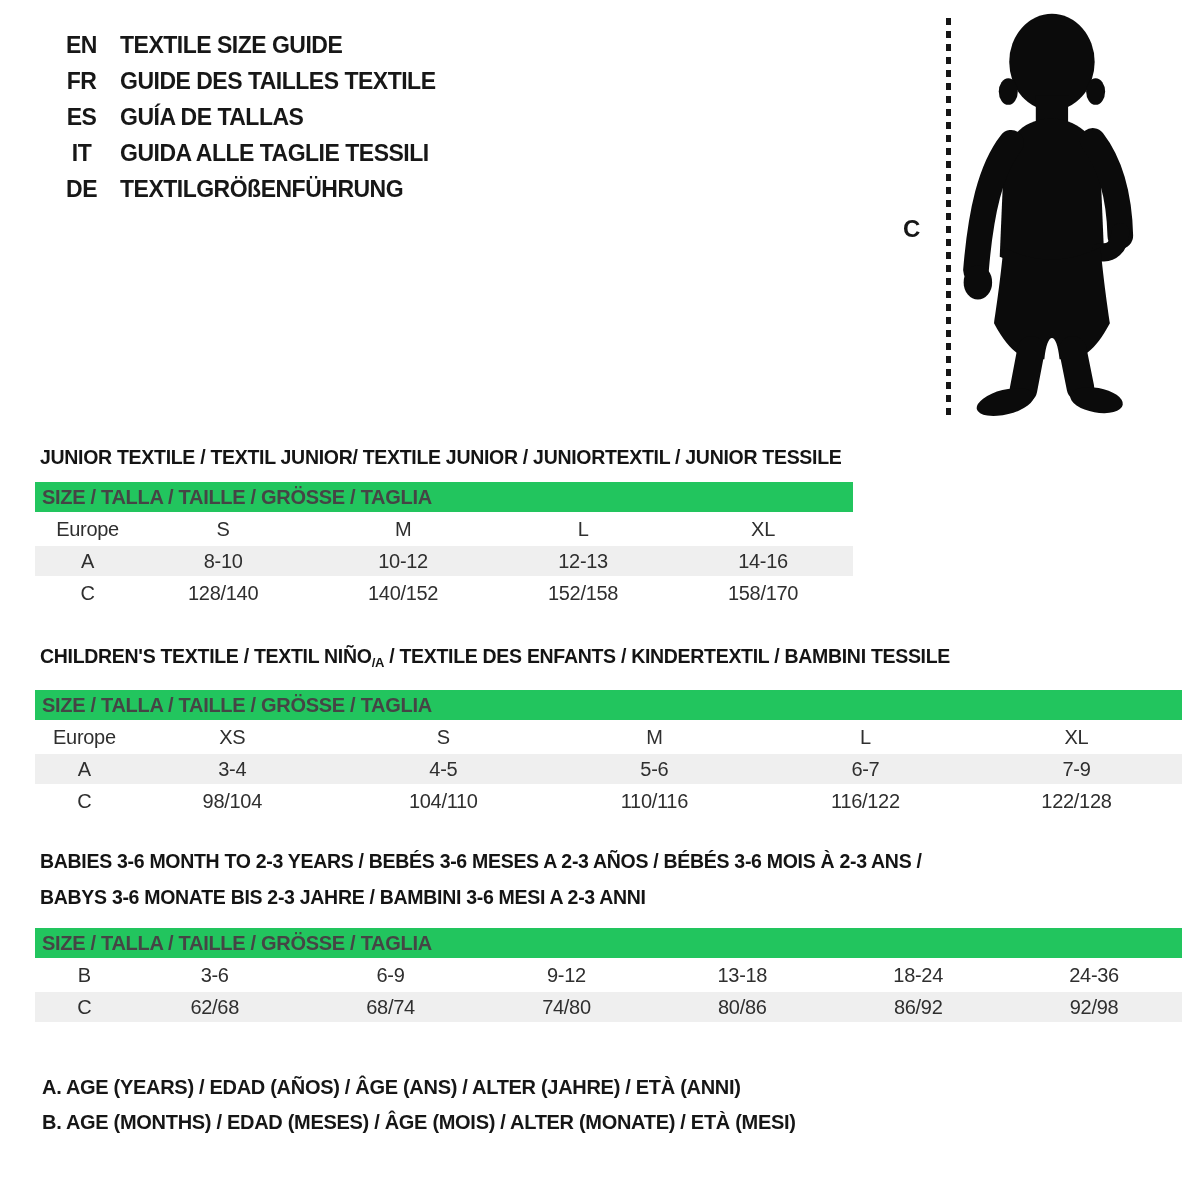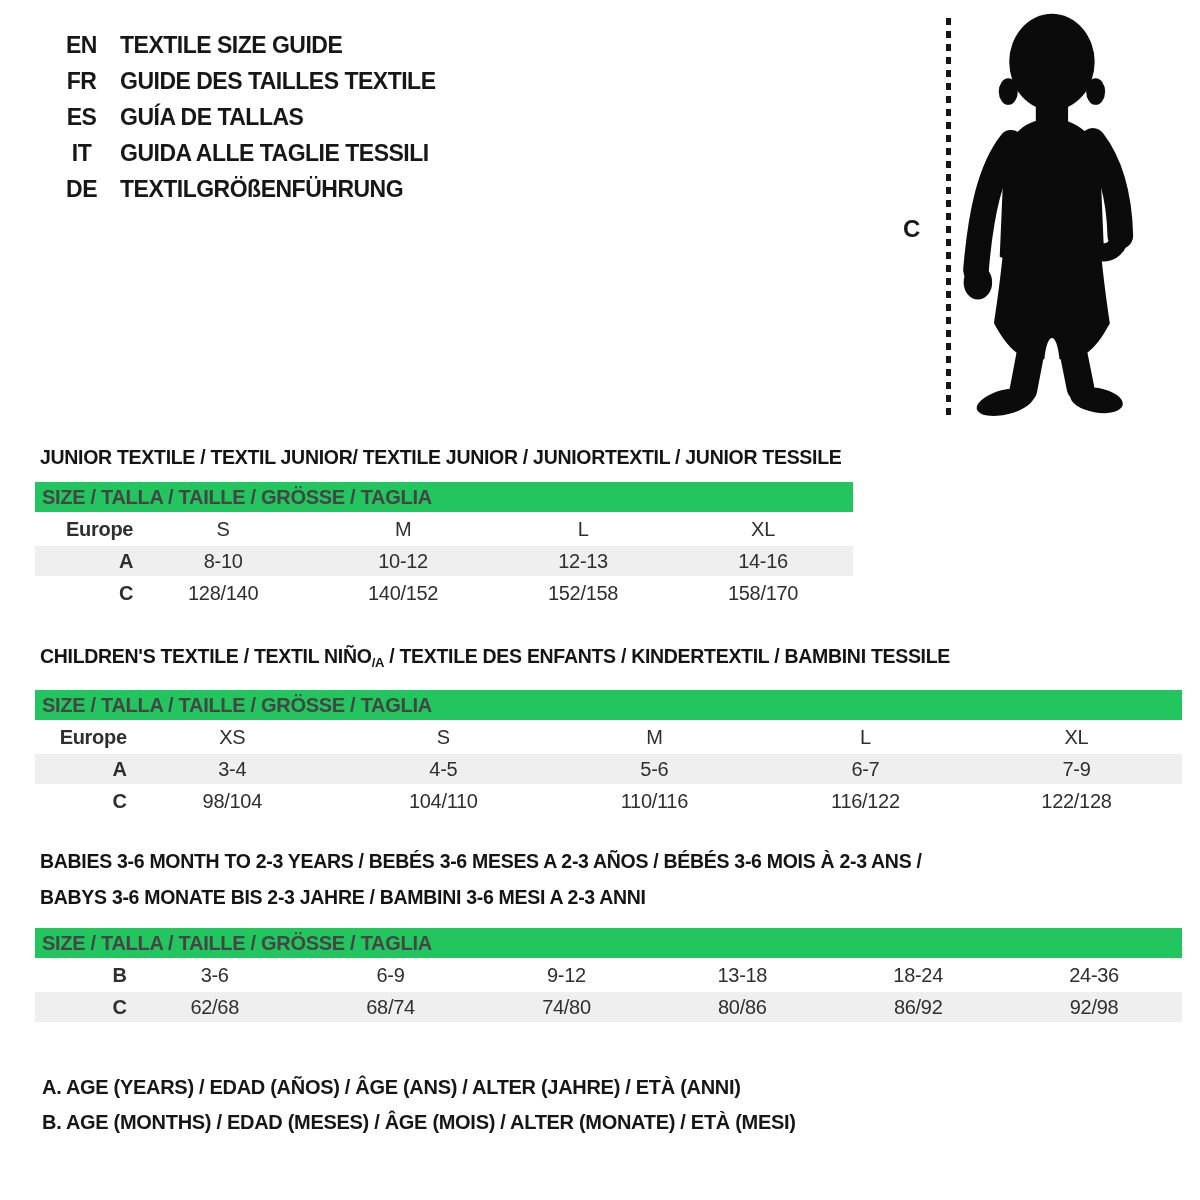--- a/index.html
+++ b/index.html
@@ -53,21 +53,21 @@
     height: 30px; line-height: 30px;
     background: #22c55e; color: #454545;
     font-size: 20px; font-weight: 700; letter-spacing: -0.3px;
     padding-left: 7px;
   }
   .t-row {
     display: flex; height: 30px; line-height: 30px; margin-top: 2px;
     font-size: 20px; color: #2f2f2f; letter-spacing: -0.3px;
   }
   .t-row.shade { background: #efefef; }
-  .t-label { padding-left: 7px; box-sizing: border-box; text-align: right; flex: 0 0 auto; font-weight: bold; }
+  .t-label { padding-left: 7px; box-sizing: border-box; text-align: center; flex: 0 0 auto; }
   .t-cell { flex: 1 1 0; text-align: center; }
 
   
   .legend { position: absolute; left: 42px; top: 1070px; }
   .legend-line {
     height: 35px; line-height: 35px;
     font-size: 20px; font-weight: 700; letter-spacing: -0.3px; color: #161616;
   }
 </style>
 </head>

